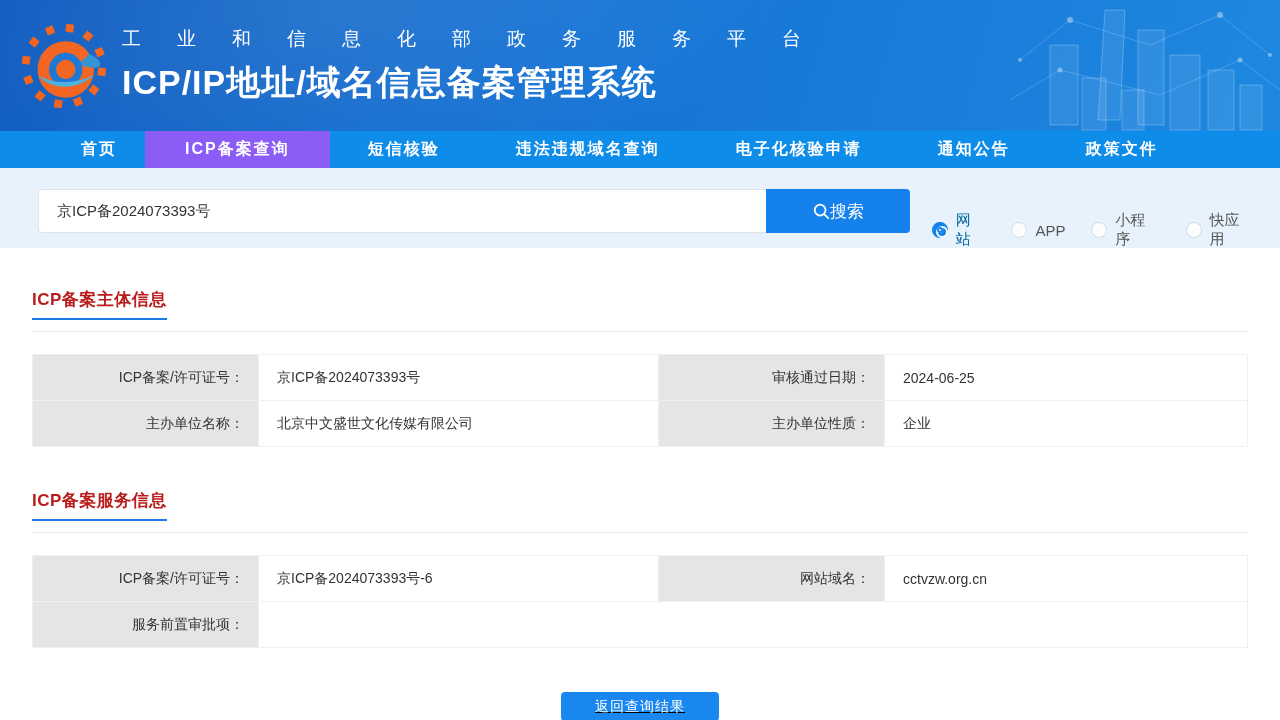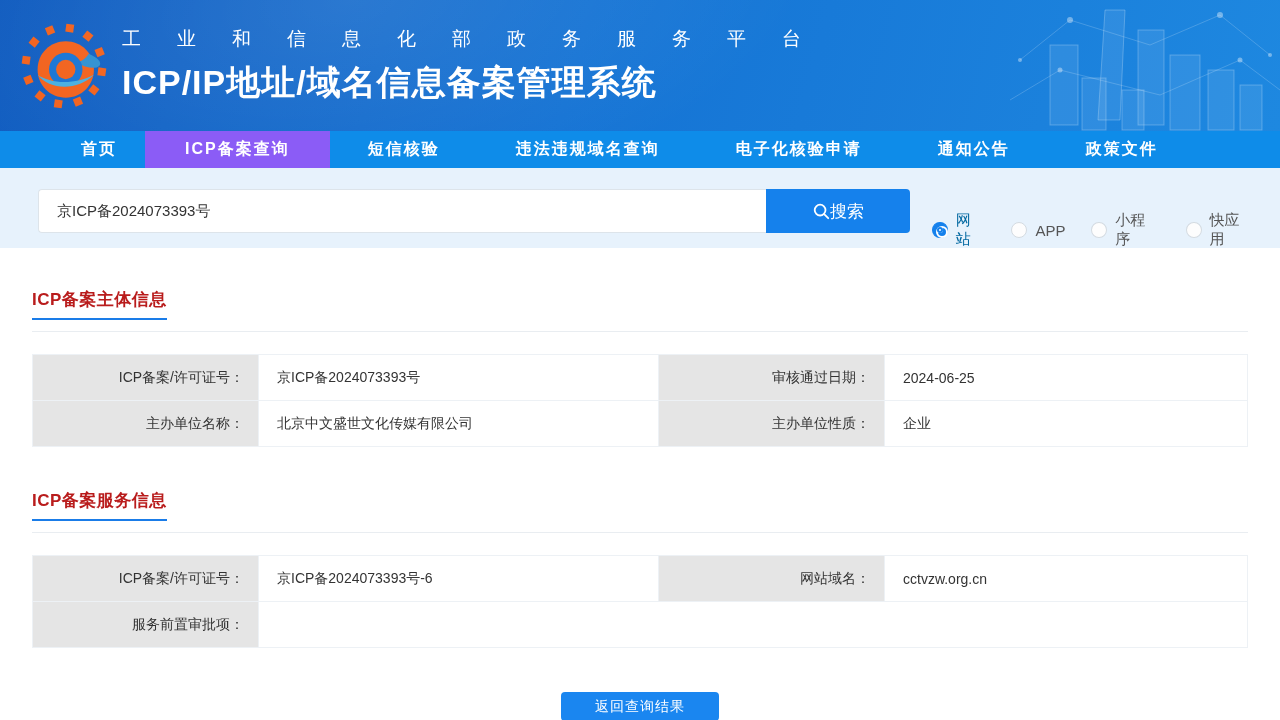--- a/index.html
+++ b/index.html
@@ -52,21 +52,21 @@
     padding-bottom:7px; border-bottom:2px solid #1a7ce8; letter-spacing:.5px; }
   .section-rule { width:100%; height:1px; background:#e9edf1; margin-top:11px; }
 
   .info-table { margin-top:22px; width:1216px; border:1px solid #e8edf2; border-collapse:collapse; table-layout:fixed; }
   .info-table td { border:1px solid #edf1f5; height:46px; font-size:14px; color:#333; }
   .cell-label { width:226px; background:#e5e5e5; text-align:right; padding-right:14px; }
   .cell-value { padding-left:18px; background:#fff; }
   .w-400 { width:400px; }
 
   
-  .footer-bar { display:flex; justify-content:center; margin-top:44px; }
+  .footer-bar { display:flex; justify-content:center; margin-top:44px;text-decoration:underline; }
   .back-btn { min-width:158px; height:29px; background:#1a86f0; border:none; border-radius:4px;
     color:#fff; font-size:14px; letter-spacing:1px; cursor:pointer; padding:0 20px;
     font-family:"Liberation Sans","DejaVu Sans",sans-serif; }
 </style>
 </head>
 <body>
 
 <div class="header">
   <svg class="logo" viewBox="0 0 100 100">
     <g fill="#f2601a">

